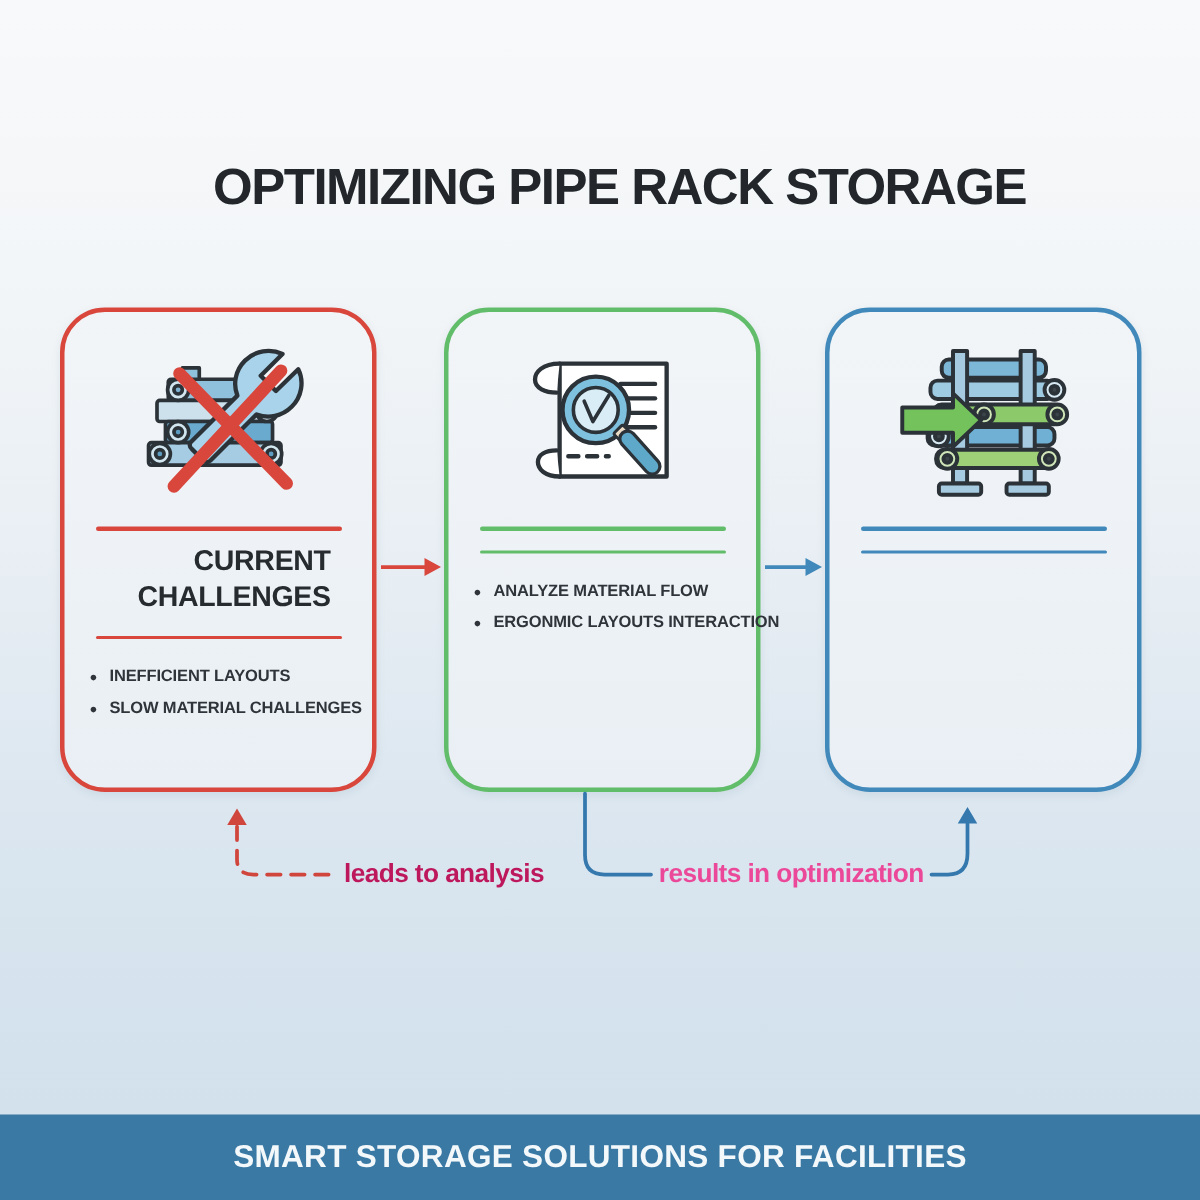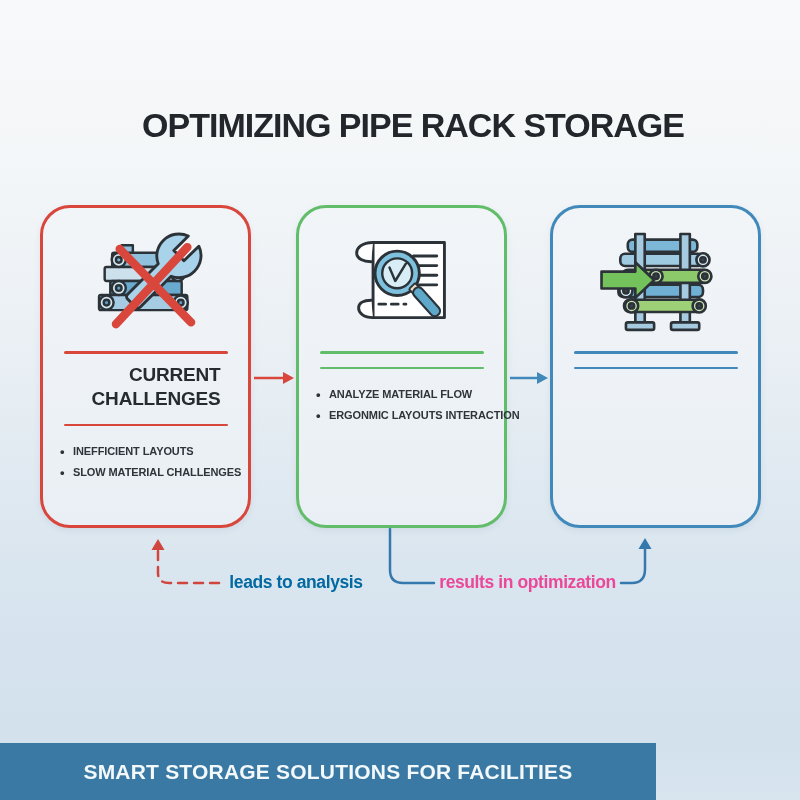--- a/index.html
+++ b/index.html
@@ -36,24 +36,24 @@
     font-size:11px;line-height:21px;font-weight:bold;letter-spacing:-0.1px;color:#2e343a;
   }
   .bullets li::before{content:"•";position:absolute;left:0;top:0;font-size:13px;color:#2e343a;}
   .flow-arrows,.connector-layer{position:absolute;left:0;}
   .flow-arrows{top:366px;width:800px;height:24px;}
   .connector-layer{top:515px;width:800px;height:110px;}
   .annotation{
     position:absolute;top:571px;text-align:center;font-size:17.5px;line-height:22px;
     font-weight:bold;letter-spacing:-0.4px;
   }
-  .annotation-red{left:222px;width:148px;color:#0369a1;}
+  .annotation-red{left:222px;width:148px;color:#be185d;}
   .annotation-blue{left:437px;width:181px;color:#ec4899;}
   .footer-bar{
-    position:absolute;left:0;top:743px;width:656px;height:57px;background:#3a79a4;
+    position:absolute;left:0;top:743px;width:800px;height:57px;background:#3a79a4;
     display:flex;align-items:center;justify-content:center;
   }
   .footer-text{color:#f3f8fb;font-size:21px;font-weight:bold;letter-spacing:0.2px;}
 </style>
 </head>
 <body>
 
 <h1 class="page-title">OPTIMIZING PIPE RACK STORAGE</h1>
 
 <section class="card card-red">

